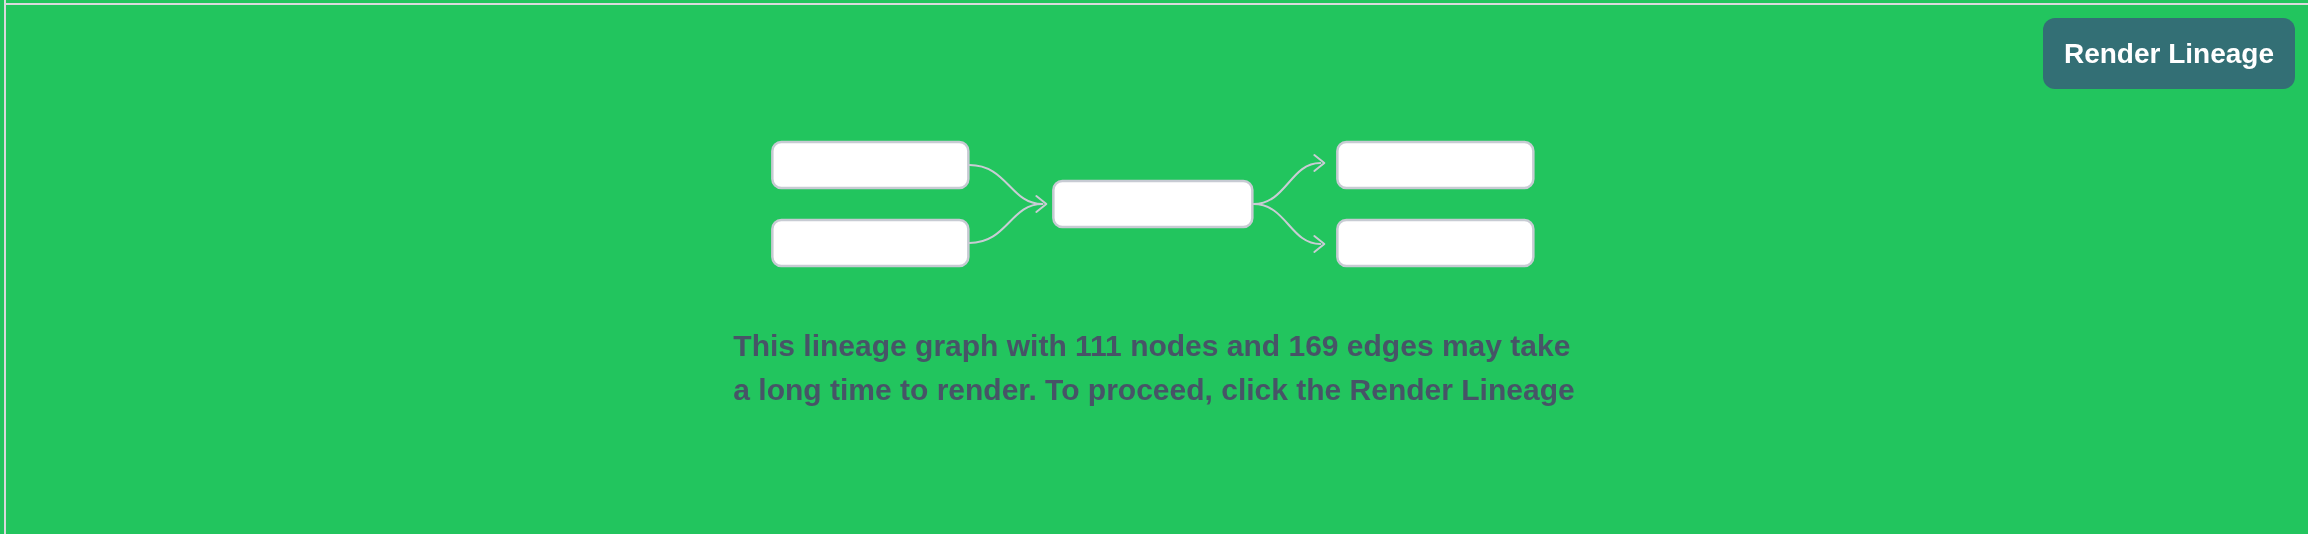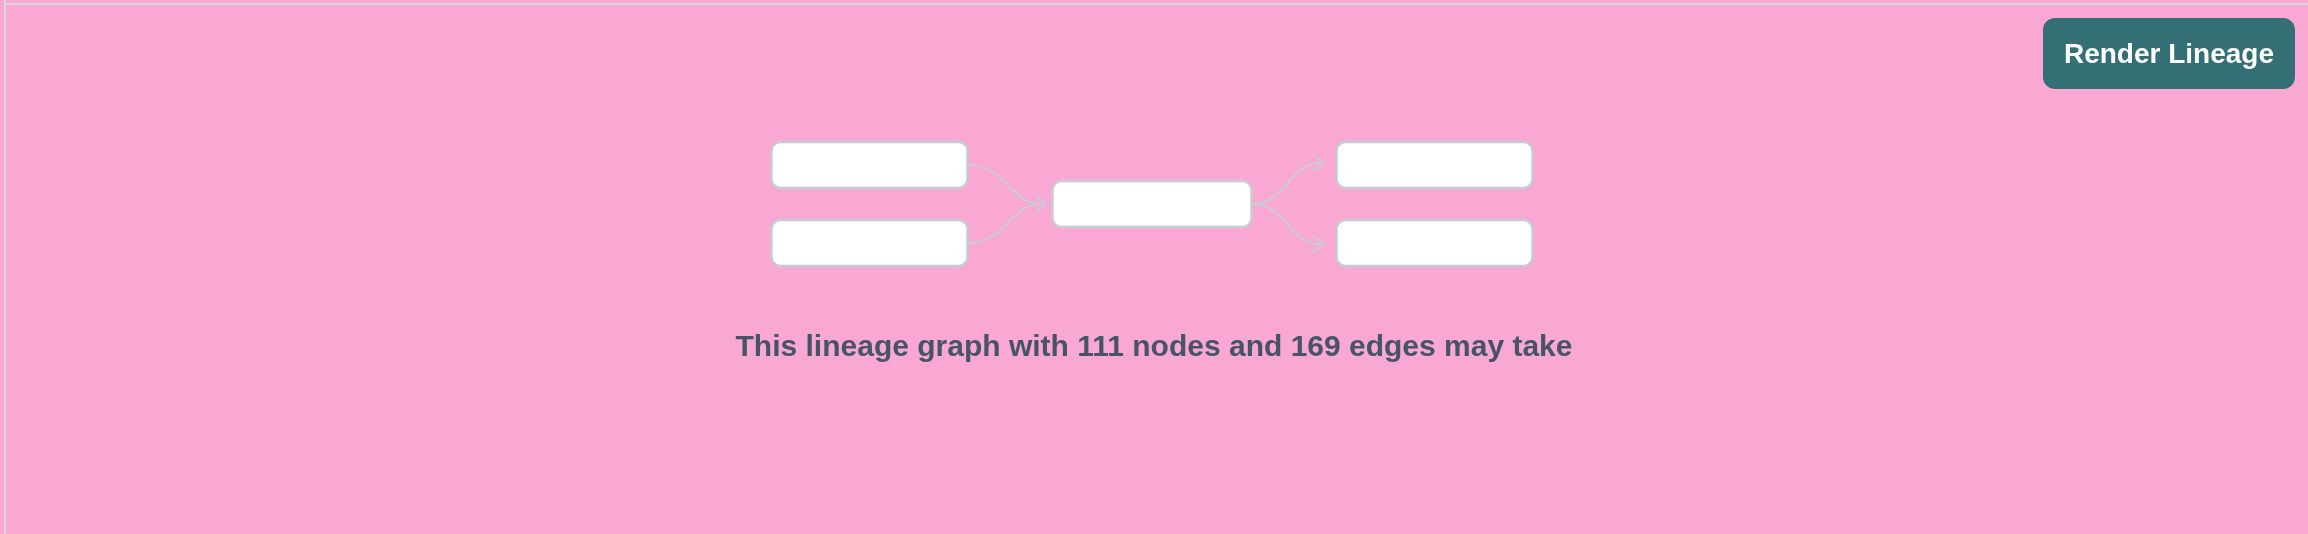--- a/index.html
+++ b/index.html
@@ -5,21 +5,21 @@
   * { margin: 0; padding: 0; box-sizing: border-box; }
   html, body {
     width: 2308px; height: 534px;
     background: #ffffff;
     font-family: "Liberation Sans", sans-serif;
     overflow: hidden;
   }
   .panel {
     position: relative;
     width: 2308px; height: 534px;
-    background: #f9a8d4;
+    background: #22c55e;
   }
   .left-border {
     position: absolute;
     left: 4px; top: 0; bottom: 0;
     width: 2px;
     background: #d9d9dc;
   }
   .top-border {
     position: absolute;
     left: 6px; top: 3px; right: 0;
@@ -87,15 +87,16 @@
         <rect x="2" y="2" width="196" height="46" rx="9"></rect>
         <rect x="2" y="80" width="196" height="46" rx="9"></rect>
         <rect x="283" y="41" width="199" height="46" rx="9"></rect>
         <rect x="567" y="2" width="196" height="46" rx="9"></rect>
         <rect x="567" y="80" width="196" height="46" rx="9"></rect>
       </g>
     </svg>
 
     <div class="message">
       <span>This lineage graph with 111 nodes and 169 edges may take</span>
+      <span>a long time to render. To proceed, click the Render Lineage</span>
     </div>
   </div>
 </div>
 
 </body></html>

